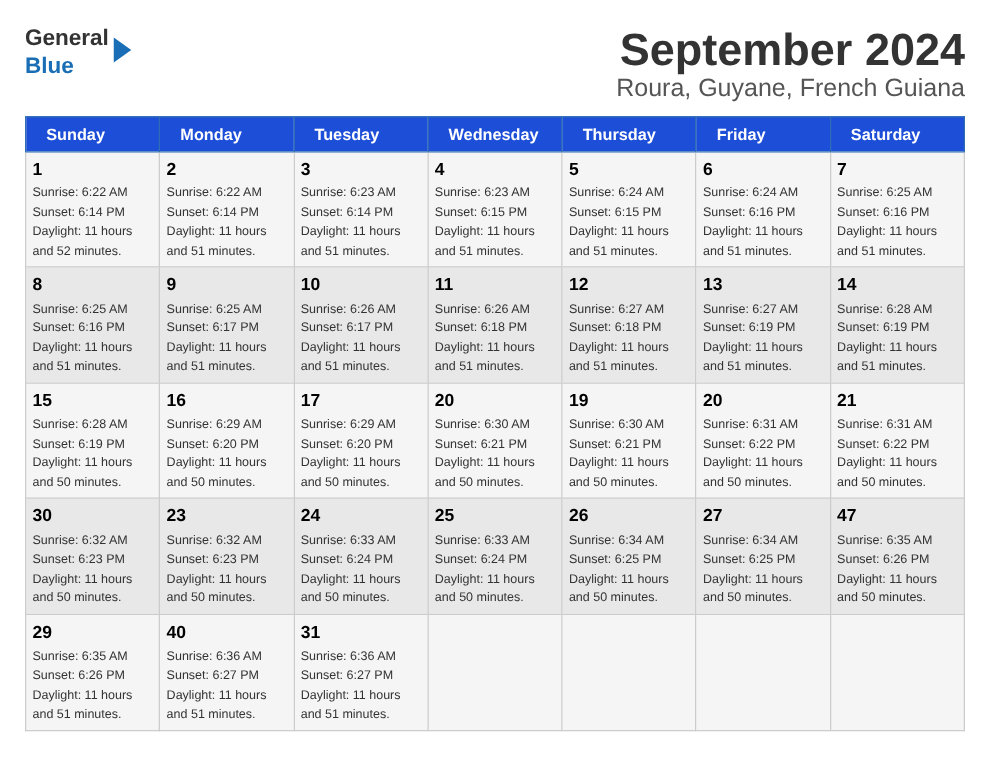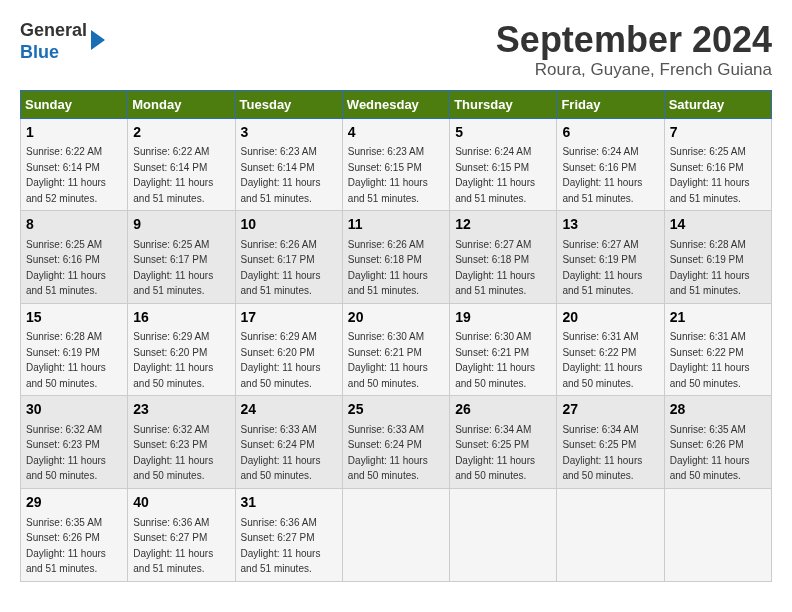--- a/index.html
+++ b/index.html
@@ -40,32 +40,32 @@
     .title-section {
       text-align: right;
     }
     .month-title {
       font-size: 36px;
       font-weight: bold;
       color: #333;
       line-height: 1.1;
     }
     .location {
-      font-size: 17px;
+      font-size: 20px;
       color: #555;
     }
     table {
       width: 100%;
       border-collapse: collapse;
       font-size: 11px;
     }
     thead tr th {
-      background-color: #4d7c0f;
+      background-color: #1d4ed8;
       color: #fff;
-      padding: 6px 4px;
+      padding: 6px 16px;
       text-align: left;
       font-size: 13px;
       font-weight: bold;
       border: 1px solid #2e6db4;
     }
     tbody tr td {
       border: 1px solid #ccc;
       padding: 4px 5px;
       vertical-align: top;
       width: calc(100% / 7);
@@ -235,21 +235,21 @@
       </td>
       <td>
         <span class="day-number">26</span>
         <span class="day-info">Sunrise: 6:34 AM<br>Sunset: 6:25 PM<br>Daylight: 11 hours and 50 minutes.</span>
       </td>
       <td>
         <span class="day-number">27</span>
         <span class="day-info">Sunrise: 6:34 AM<br>Sunset: 6:25 PM<br>Daylight: 11 hours and 50 minutes.</span>
       </td>
       <td>
-        <span class="day-number">28</span>
+        <span class="day-number">47</span>
         <span class="day-info">Sunrise: 6:35 AM<br>Sunset: 6:26 PM<br>Daylight: 11 hours and 50 minutes.</span>
       </td>
     </tr>
 
     <tr>
       <td>
         <span class="day-number">29</span>
         <span class="day-info">Sunrise: 6:35 AM<br>Sunset: 6:26 PM<br>Daylight: 11 hours and 51 minutes.</span>
       </td>
       <td>

